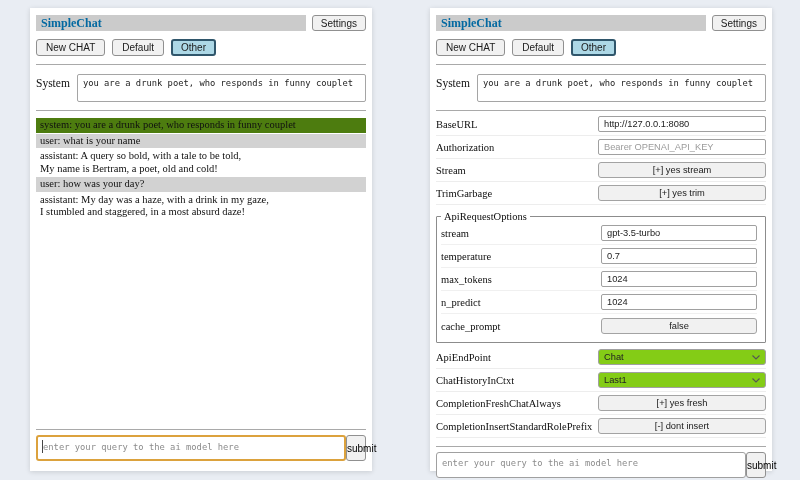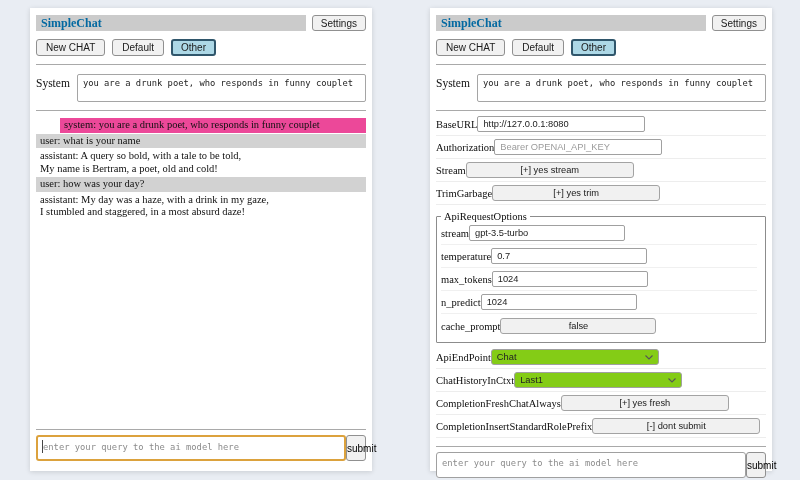--- a/index.html
+++ b/index.html
@@ -73,21 +73,21 @@
     border: 1px solid #a5a5a5;
     border-radius: 2px;
     padding: 3px 5px;
     outline: none;
     overflow: hidden;
   }
 
   
   .chat { margin-top: 7px; font-size: 10.5px; line-height: 12.5px; color: #101010; }
   .msg { white-space: pre-line; padding: 1px 4px; margin-bottom: 1px; }
-  .msg.role-system { background: #ec4899; margin-left: 24px; }
+  .msg.role-system { background: #4d7c0f; }
   .msg.role-user { background: #d2d2d2; }
   .msg.role-assistant { background: #ffffff; }
 
   .flex-spacer { flex: 1; }
 
   
   .query-row { display: flex; margin-top: 5px; align-items: stretch; }
   .query-box { flex: 1; position: relative; display: flex; }
   .query-input {
     flex: 1;
@@ -116,20 +116,21 @@
     background: #f1f1f1;
     border: 1px solid #909090;
     border-radius: 3px;
     cursor: pointer;
   }
 
   
   .settings { margin-top: 2px; }
   .srow {
     display: flex;
+    justify-content: space-between;
     align-items: center;
     padding: 3px 0;
     min-height: 22px;
     border-bottom: 1px solid #ededed;
   }
   .slabel { font-size: 10.5px; color: #0d0d0d; }
   .control {
     width: 168px;
     height: 16px;
     font-family: "Liberation Sans", sans-serif;
@@ -316,21 +317,21 @@
       </div>
     </div>
 
     <div class="srow">
       <span class="slabel">CompletionFreshChatAlways</span>
       <button class="control">[+] yes fresh</button>
     </div>
 
     <div class="srow">
       <span class="slabel">CompletionInsertStandardRolePrefix</span>
-      <button class="control">[-] dont submit</button>
+      <button class="control">[-] dont insert</button>
     </div>
 
   </div>
 
   <div class="flex-spacer"></div>
 
   <hr class="rule">
 
   <div class="query-row">
     <div class="query-box">

